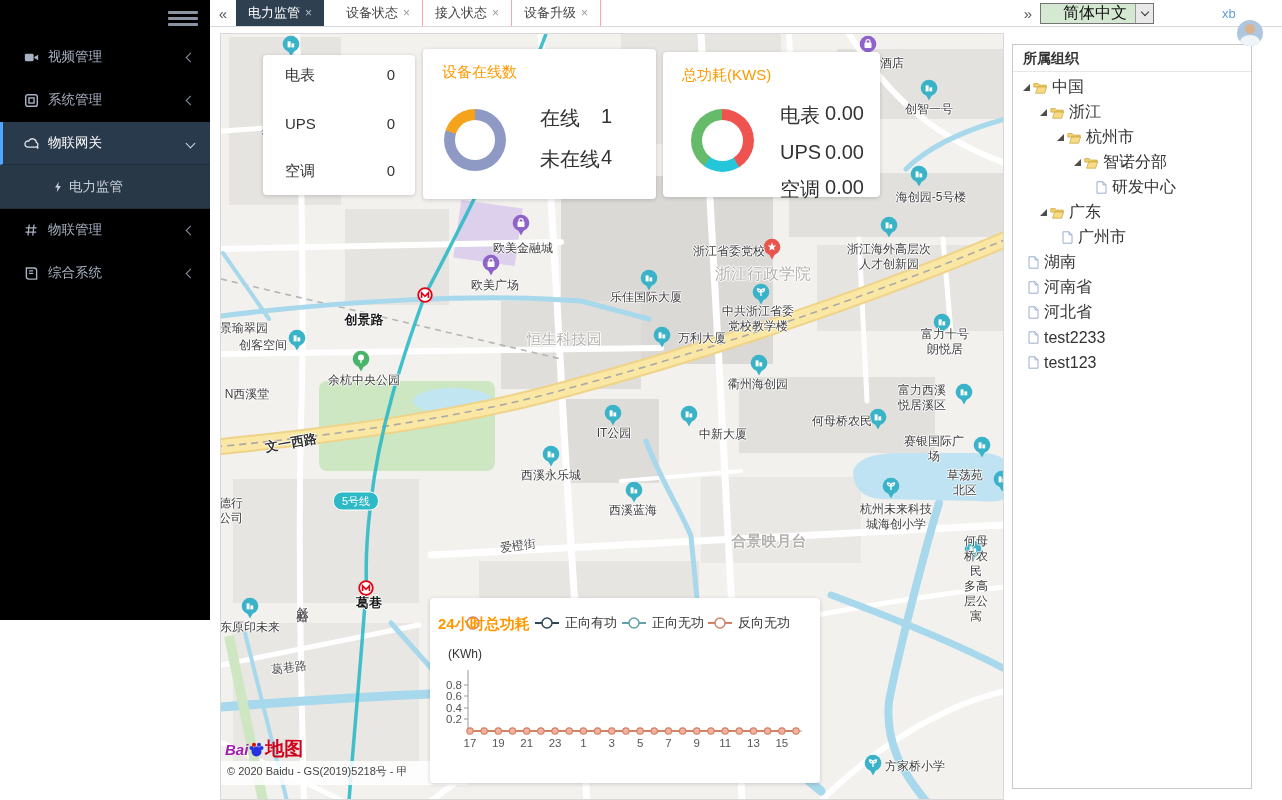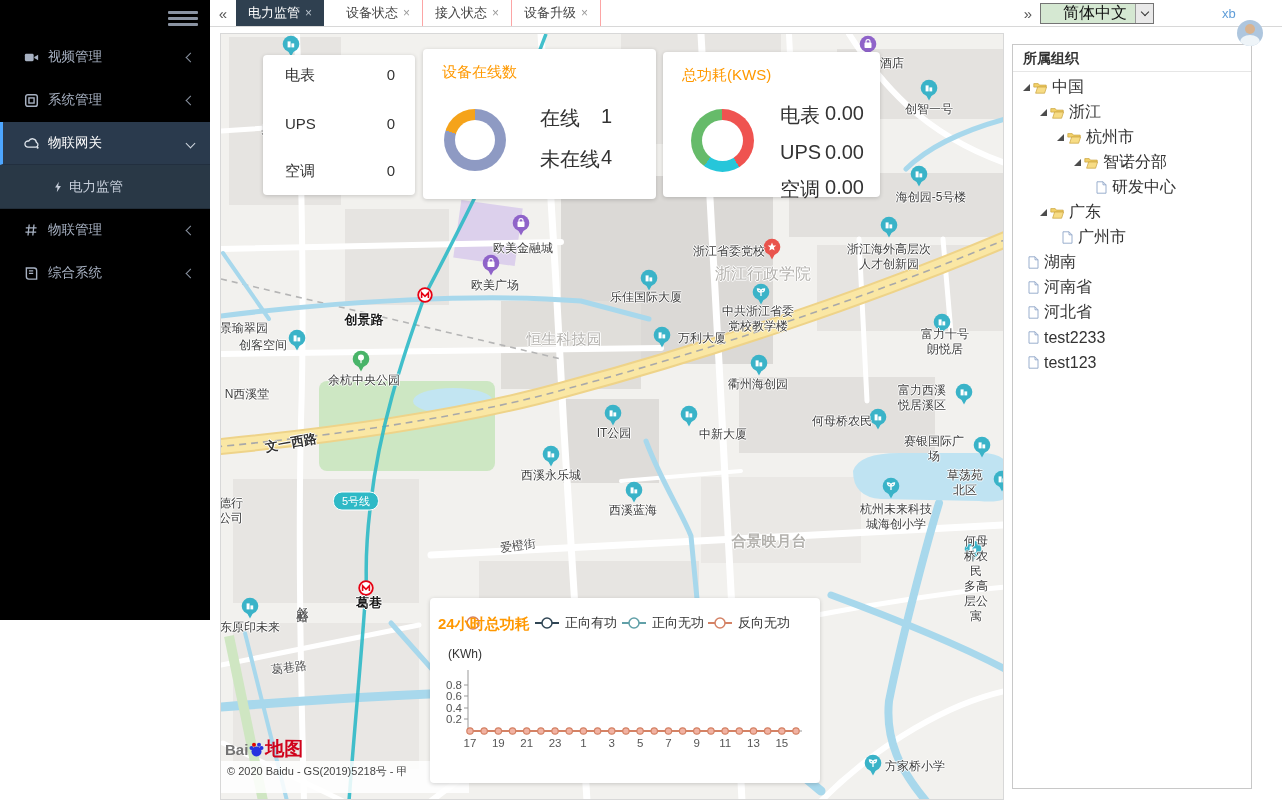--- a/index.html
+++ b/index.html
@@ -63,23 +63,23 @@
   .area-label { position:absolute; transform:translate(-50%,-50%); color:#b3b1ad; white-space:nowrap;
     text-shadow:1px 0 0 #fff,-1px 0 0 #fff,0 1px 0 #fff,0 -1px 0 #fff; }
   .road-label { position:absolute; transform:translate(-50%,-50%); font-size:12px; color:#4f4f4f;
     white-space:nowrap; text-shadow:1px 0 0 #fff,-1px 0 0 #fff,0 1px 0 #fff,0 -1px 0 #fff; }
   .road-label.bold { font-weight:bold; font-size:13px; color:#333; }
   .road-label.vertical { writing-mode:vertical-lr; letter-spacing:2px; }
   .map-marker { position:absolute; transform:translate(-50%,-50%); line-height:0; }
   .metro-pill { position:absolute; transform:translate(-50%,-50%); background:#2eb9c6; color:#fff;
     font-size:11px; padding:1px 8px; border-radius:9px; border:1px solid #fff; white-space:nowrap; }
   #baidu-logo { position:absolute; left:4px; top:705px; z-index:2; display:flex; align-items:center; height:20px; }
-  #baidu-logo .bai { color:#737373; font-weight:bold; font-size:15px; }
+  #baidu-logo .bai { color:#a21caf; font-weight:bold; font-size:15px; font-style:italic; }
   #baidu-logo .mapword { color:#d0021b; font-weight:bold; font-size:19px; }
-  #map-attrib { position:absolute; left:0; top:727px; width:248px; height:32px; background:rgba(255,255,255,.85);
+  #map-attrib { position:absolute; left:0; top:727px; width:248px; height:24px; background:rgba(255,255,255,.85);
     font-size:11px; color:#444; line-height:20px; padding-left:6px; z-index:2; white-space:nowrap; }
 
   
   .card { position:absolute; background:#fff; border-radius:4px; box-shadow:0 1px 4px rgba(0,0,0,.18); z-index:3; }
   .card-title { position:absolute; left:19px; top:14px; font-size:15px; color:#ff9900; }
   #stats-card { left:263px; top:55px; width:152px; height:140px; display:flex; flex-direction:column;
     justify-content:space-between; padding:11px 20px 14px 22px; }
   .stat-row { display:flex; justify-content:space-between; font-size:15px; color:#333; }
   #online-card { left:423px; top:49px; width:233px; height:150px; }
   #power-card { left:663px; top:52px; width:217px; height:145px; }

